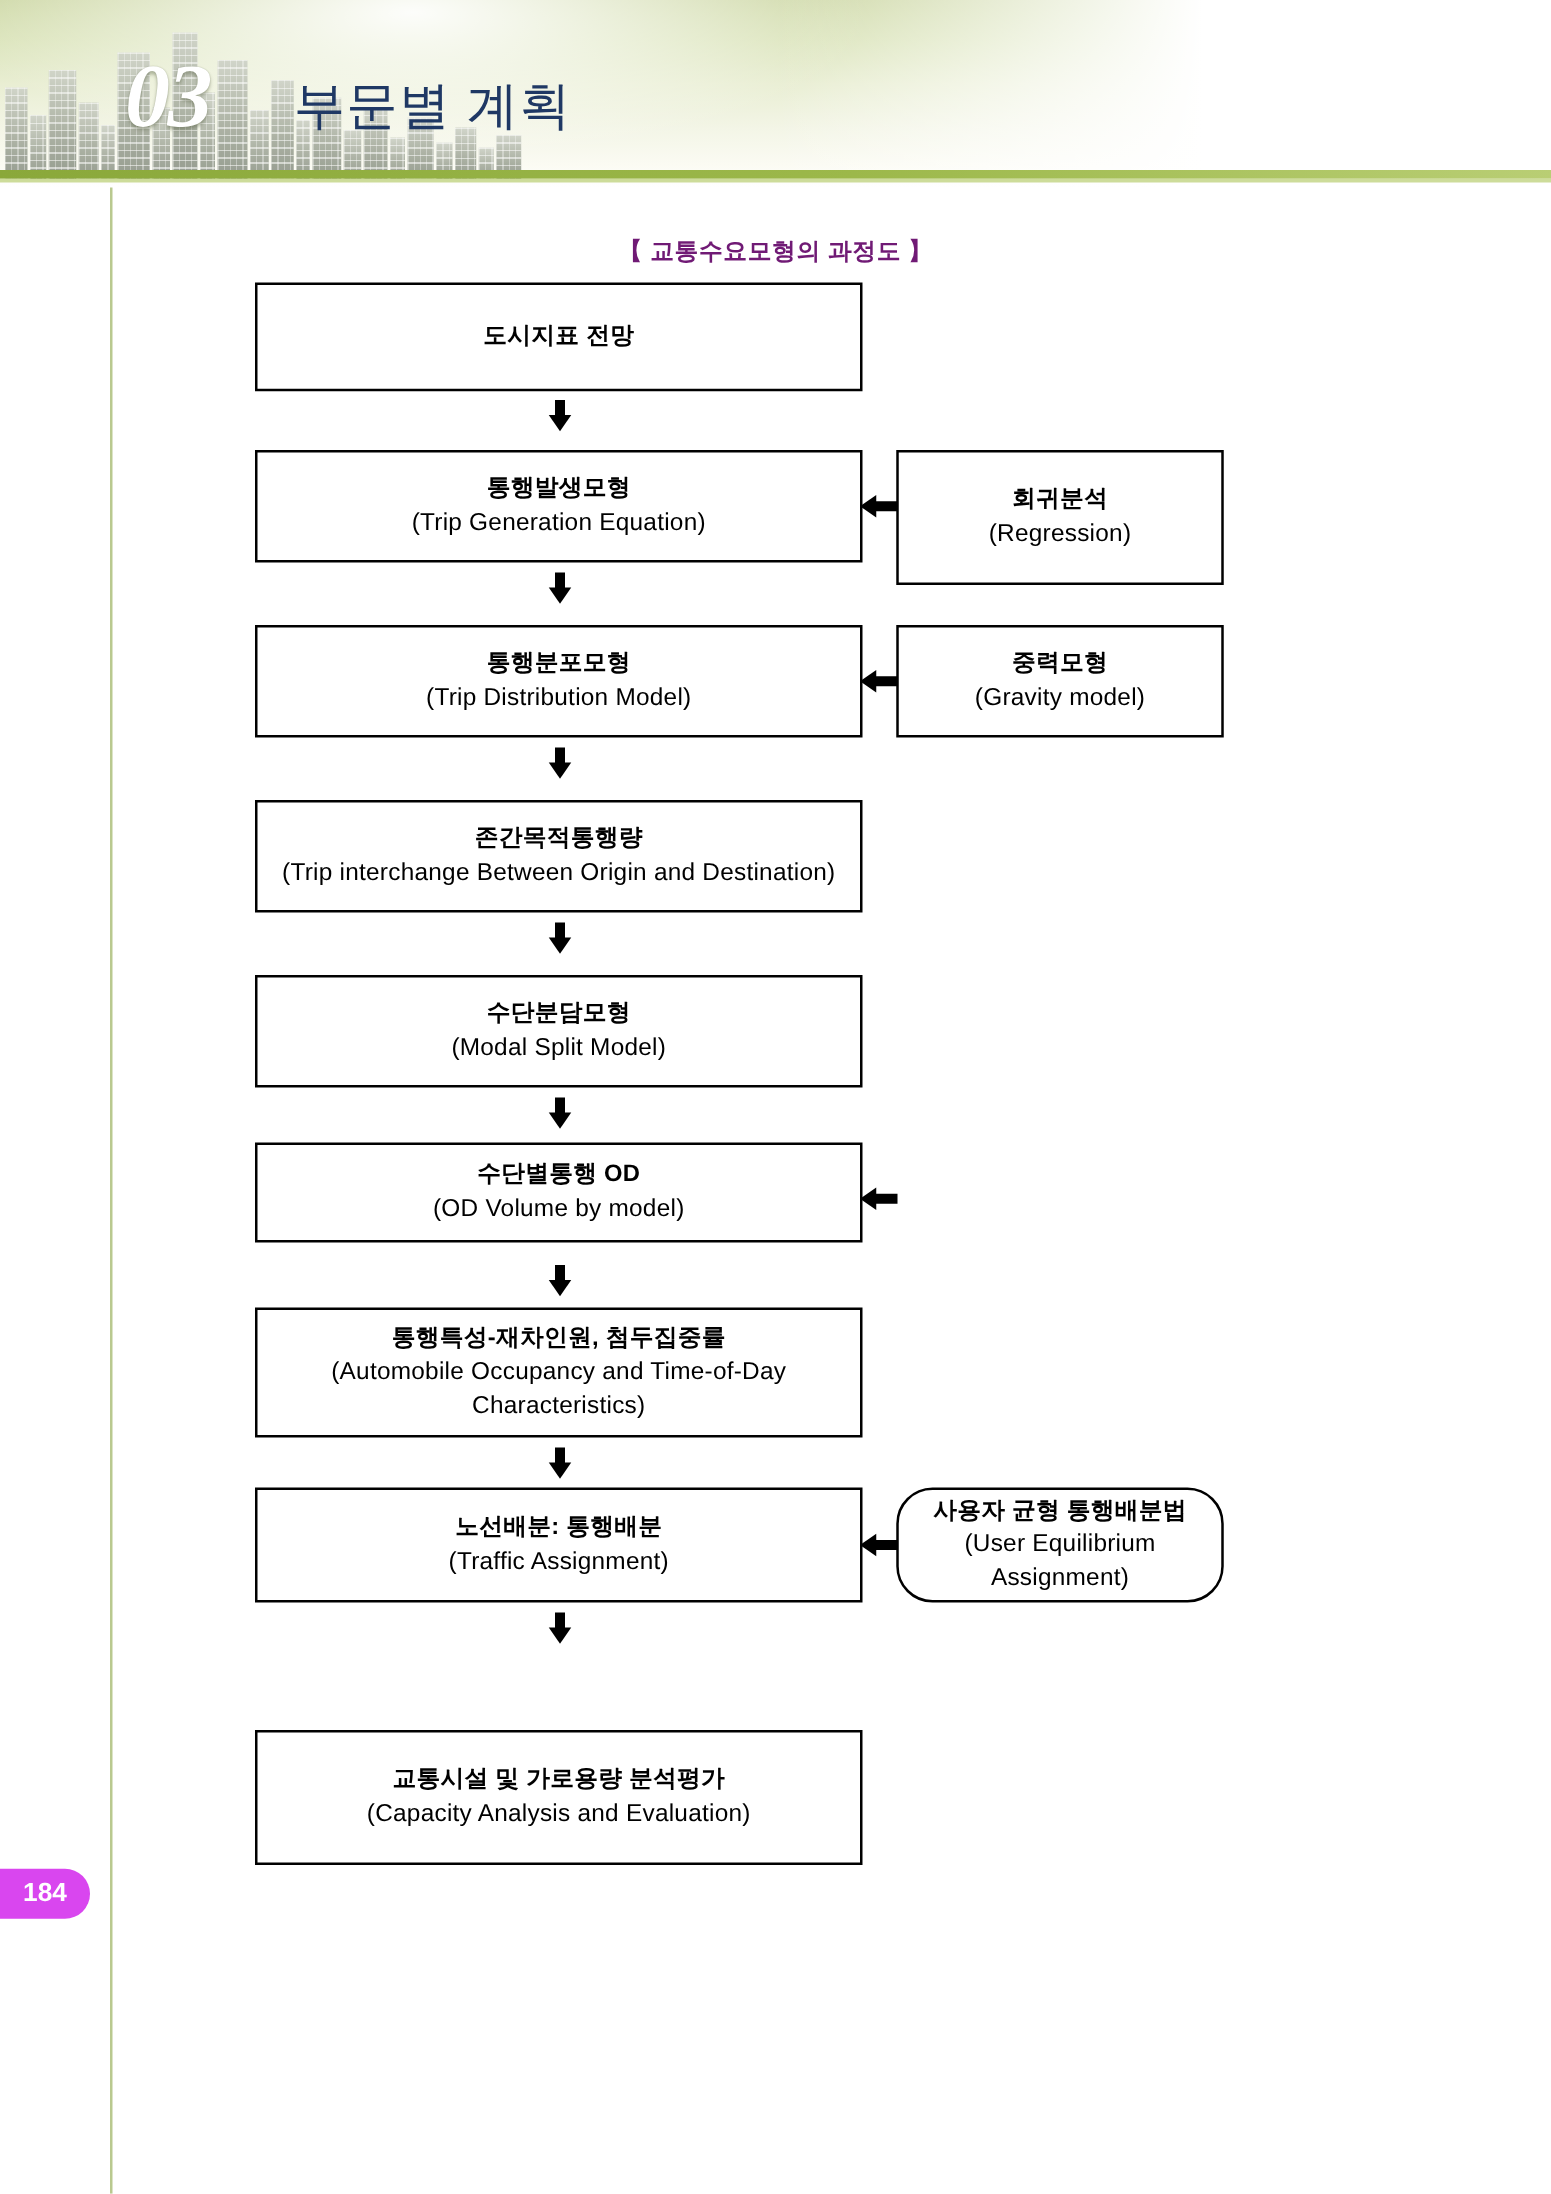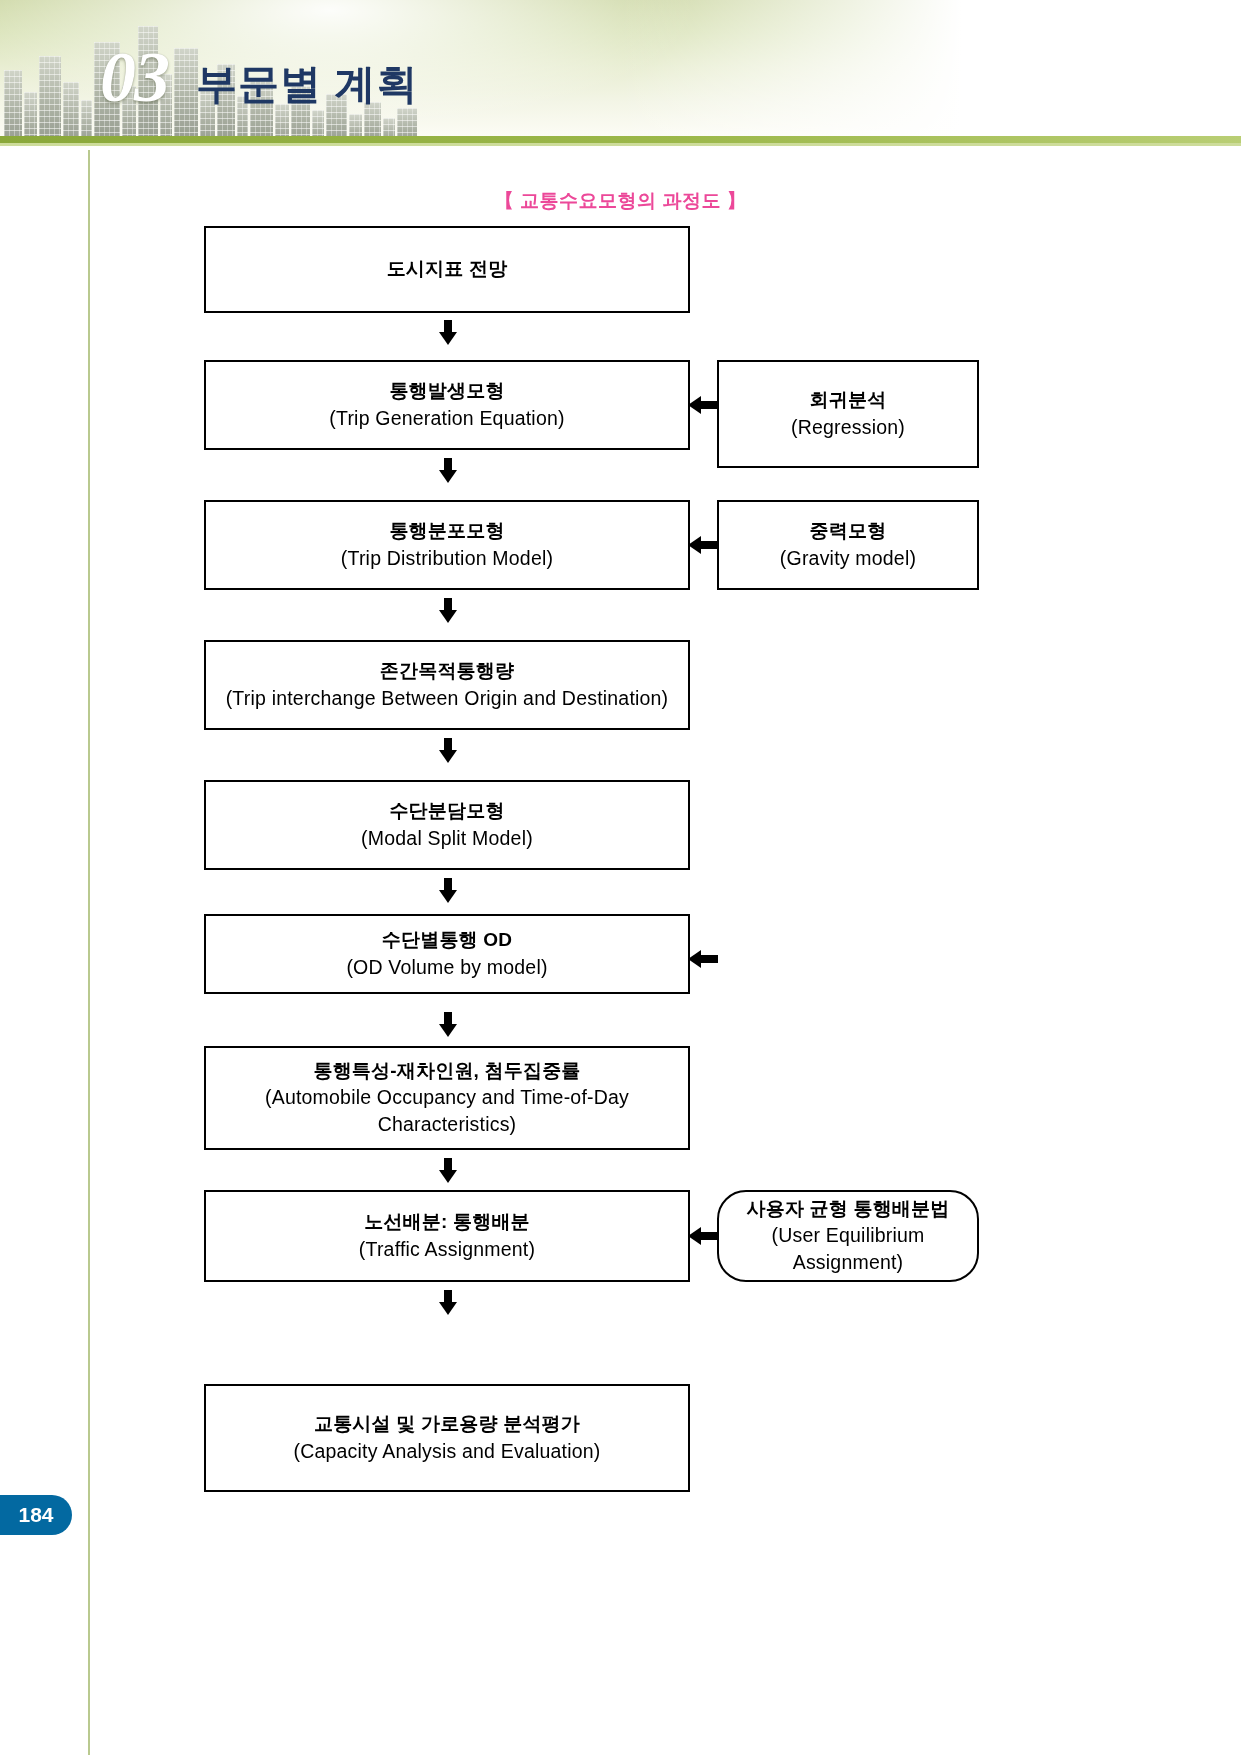--- a/index.html
+++ b/index.html
@@ -43,33 +43,33 @@
   }
   .hdr-num{
     position:absolute;left:100px;top:36px;
     font-family:"Liberation Serif",serif;
     font-size:72px;font-style:italic;font-weight:700;
     color:#ffffff;letter-spacing:-2px;
     text-shadow:0 2px 3px rgba(90,100,70,.45), 0 0 1px rgba(120,130,100,.6);
   }
   .hdr-title{
     position:absolute;left:196px;top:57px;
-    font-size:41px;font-weight:700;color:#1f3864;letter-spacing:1px;
+    font-size:41px;font-weight:400;color:#1f3864;letter-spacing:1px;padding-left:39px;
   }
 
   
   .page-rule{
     position:absolute;left:88px;top:150px;width:2px;height:1605px;
     background:#b9c98f;
   }
 
   
   .chart-title{
     position:absolute;left:0;top:188px;width:1241px;
-    text-align:center;font-size:19px;font-weight:700;color:#ec4899;
+    text-align:center;font-size:19px;font-weight:700;color:#701a75;
     letter-spacing:.5px;
   }
   .flow{position:absolute;left:0;top:0;width:1241px;height:1755px;}
 
   .box{
     position:absolute;box-sizing:border-box;
     border:2.5px solid #000;background:#fff;
     display:flex;flex-direction:column;align-items:center;justify-content:center;
     text-align:center;line-height:1.38;
   }
@@ -99,21 +99,21 @@
   .arr-left .stem{position:absolute;right:0;top:5px;width:18px;height:8px;background:#000;}
   .arr-left .head{
     position:absolute;left:0;top:0;width:0;height:0;
     border-top:9px solid transparent;border-bottom:9px solid transparent;
     border-right:13px solid #000;
   }
 
   
   .pagenum{
     position:absolute;left:0;top:1495px;width:72px;height:40px;
-    background:#0369a1;border-radius:0 20px 20px 0;
+    background:#d946ef;border-radius:0 20px 20px 0;
     display:flex;align-items:center;justify-content:center;
     color:#ffffff;font-size:21px;font-weight:700;
   }
 </style>
 </head>
 <body>
 
 <div class="header">
   <div class="city">
     <div class="bld" style="left:4px;width:18px;height:74px;"></div>

